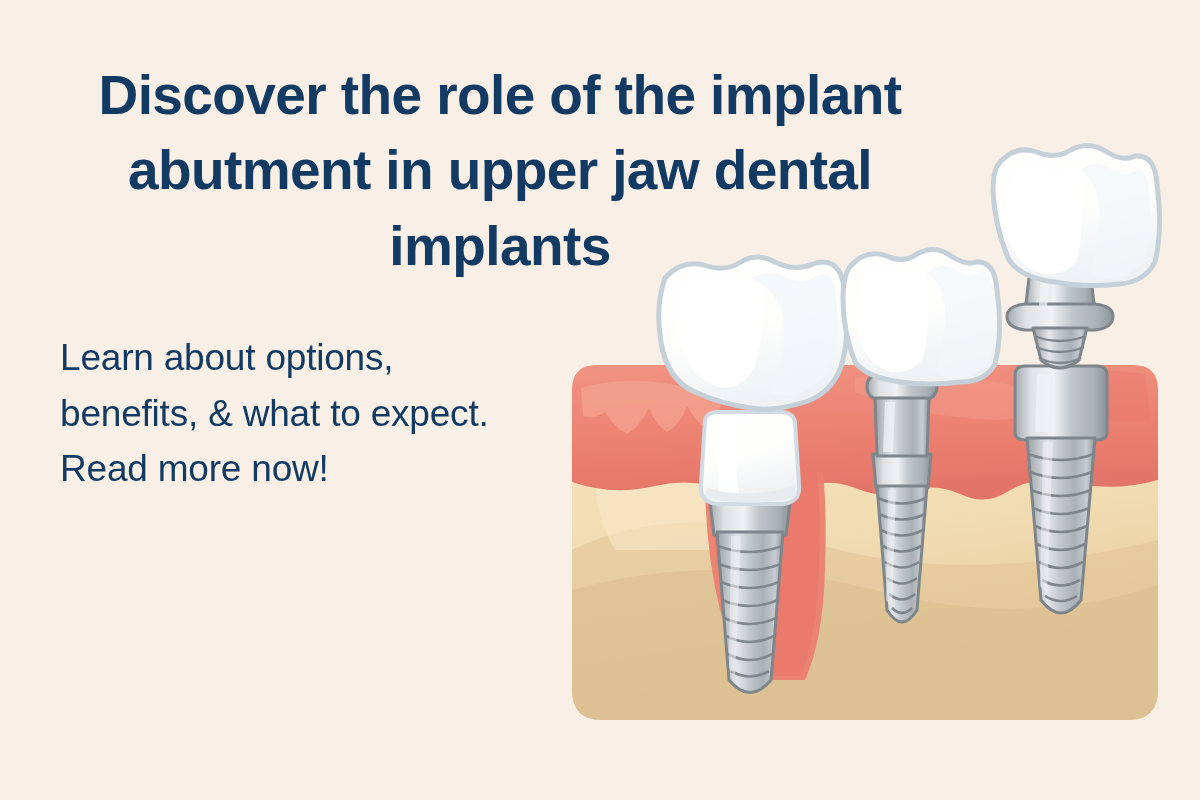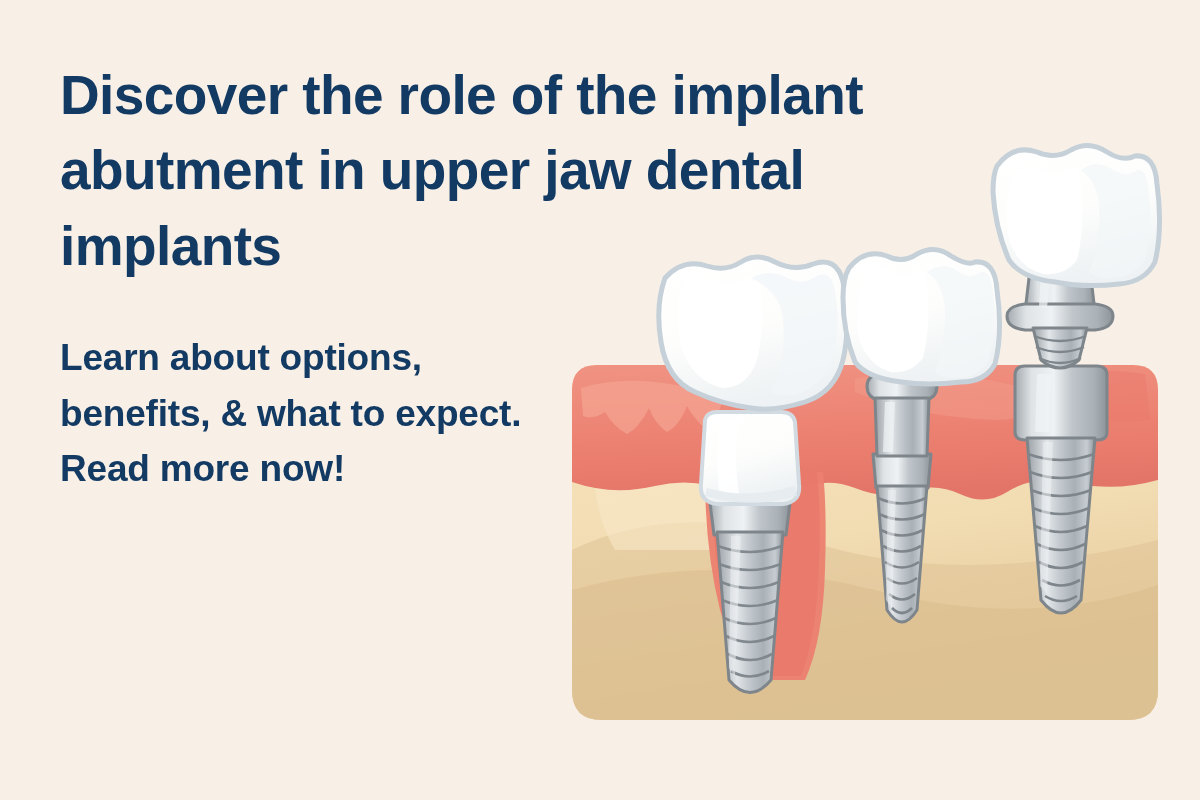--- a/index.html
+++ b/index.html
@@ -29,30 +29,31 @@
   }
   #headline {
     margin: 0;
     font-family: "Liberation Sans", sans-serif;
     font-size: 55px;
     line-height: 1.37;
     font-weight: bold;
     letter-spacing: -0.6px;
     color: #123a63;
     width: 880px;
+    text-align: center;
   }
   #subhead {
     margin: 0;
     position: absolute;
     top: 272px;
     left: 0;
     font-family: "Liberation Sans", sans-serif;
     font-size: 37px;
     line-height: 1.5;
-    font-weight: bold;
+    font-weight: normal;
     letter-spacing: -0.2px;
     color: #123a63;
     width: 470px;
   }
 
   
   #illustration {
     position: absolute;
     left: 555px;
     top: 120px;

